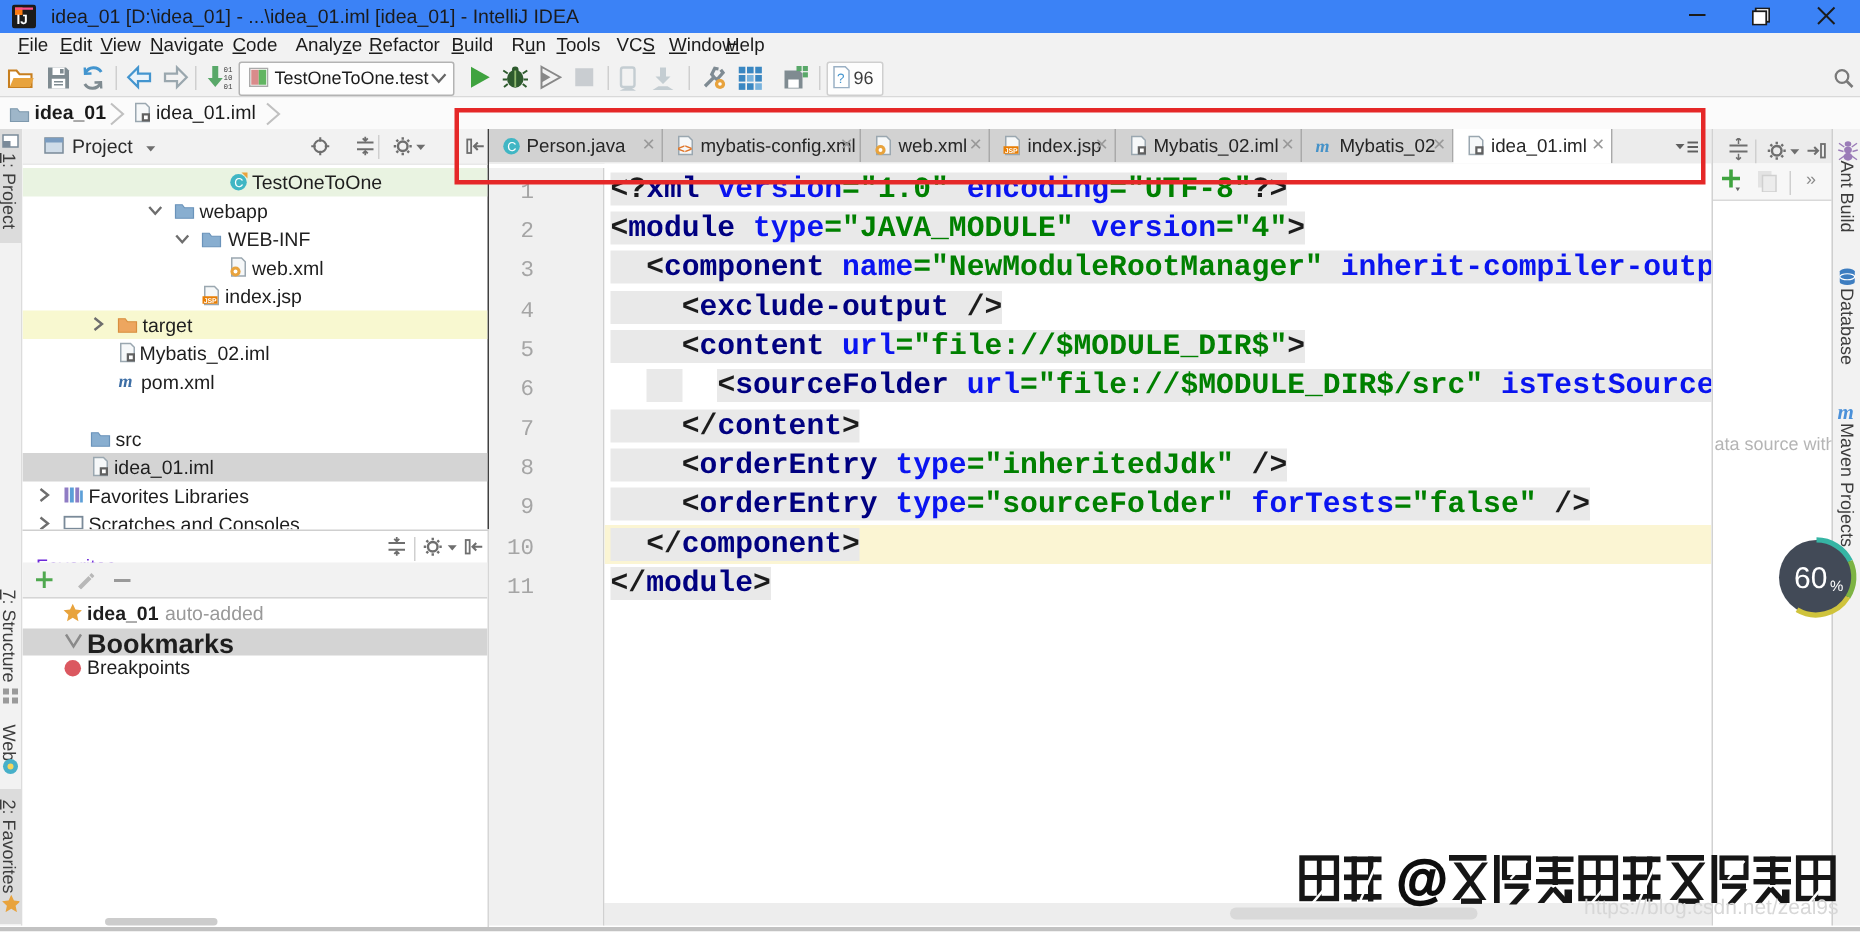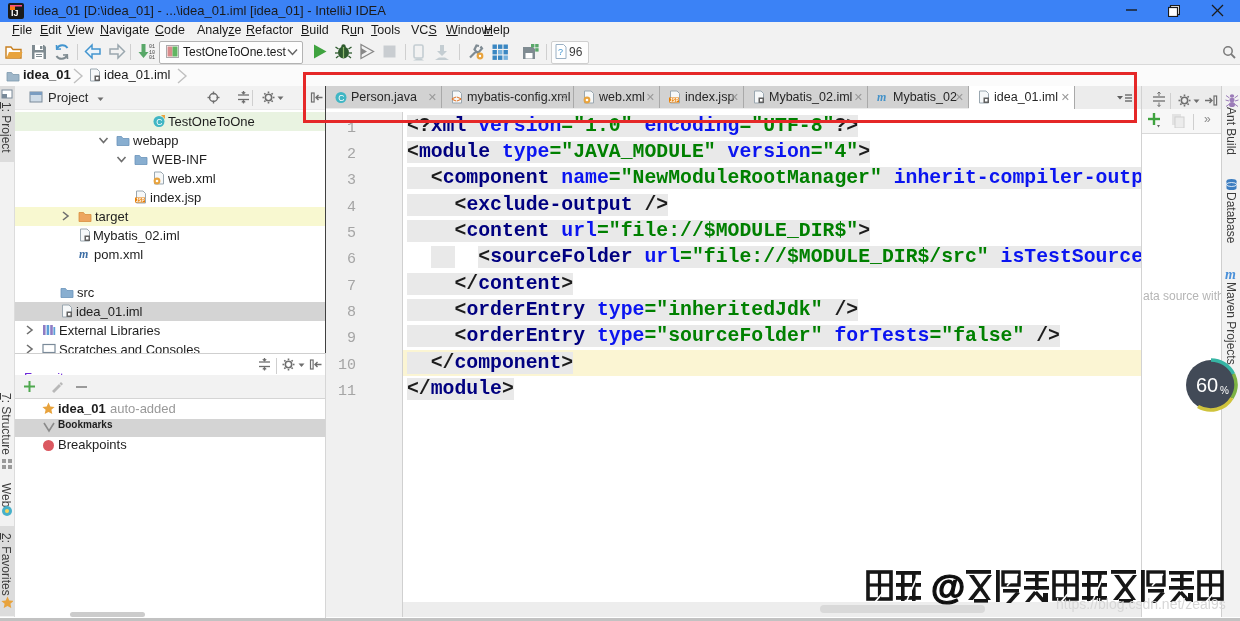--- a/index.html
+++ b/index.html
@@ -361,21 +361,21 @@
     <div class="trow" style="top:235px;">
       <svg class="abs" style="left:8px;top:3px" width="13" height="13" viewBox="0 0 13 13">
         <path d="M4 2 L9 6 L4 10" fill="none" stroke="#6e6e6e" stroke-width="1.6"></path>
       </svg>
       <svg class="abs" style="left:27px;top:2px" width="14" height="15" viewBox="0 0 14 15">
         <rect x="1" y="2" width="2.6" height="10" fill="#8f7cc4"></rect>
         <rect x="4.6" y="2" width="2.6" height="10" fill="#5c9fd8"></rect>
         <rect x="8.2" y="2" width="2.6" height="10" fill="#8f7cc4"></rect>
         <rect x="11.4" y="4" width="1.8" height="8" fill="#5c9fd8"></rect>
       </svg>
-      <span class="lbl" style="left:44px;">External Libraries</span>
+      <span class="lbl" style="left:44px;">Favorites Libraries</span>
     </div>
     <div class="trow" style="top:254px;">
       <svg class="abs" style="left:8px;top:3px" width="13" height="13" viewBox="0 0 13 13">
         <path d="M4 2 L9 6 L4 10" fill="none" stroke="#6e6e6e" stroke-width="1.6"></path>
       </svg>
       <svg class="abs" style="left:27px;top:2px" width="14" height="15" viewBox="0 0 14 15">
         <rect x="1" y="2.5" width="12" height="8" fill="#fff" stroke="#7a8a99" stroke-width="1.2"></rect>
         <rect x="4" y="11.5" width="6" height="1.5" fill="#7a8a99"></rect>
       </svg>
       <span class="lbl" style="left:44px;">Scratches and Consoles</span>
@@ -423,21 +423,21 @@
     </svg>
     <svg class="abs" style="left:27px;top:48px" width="13" height="13" viewBox="0 0 13 13">
       <path d="M6.5 0.5 L8.3 4.4 L12.6 4.9 L9.4 7.8 L10.3 12.1 L6.5 9.9 L2.7 12.1 L3.6 7.8 L0.4 4.9 L4.7 4.4 Z" fill="#e8a33d"></path>
     </svg>
     <span style="position:absolute;left:43px;top:47px;font-size:13px;color:#1e1e1e;font-weight:bold">idea_01</span>
     <span style="position:absolute;left:95px;top:47px;font-size:13px;color:#999">auto-added</span>
     <div style="position:absolute;left:0;top:65px;width:310px;height:18px;background:#d4d4d4"></div>
     <svg class="abs" style="left:28px;top:67px" width="12" height="12" viewBox="0 0 12 12">
       <path d="M1 2 L6 10 L11 2" fill="none" stroke="#8a8a8a" stroke-width="1.6"></path>
     </svg>
-    <span style="position:absolute;left:43px;top:65px;font-size:10px;color:#1e1e1e;font-weight:bold">Bookmarks</span>
+    <span style="position:absolute;left:43px;top:65px;font-size:18px;color:#1e1e1e;font-weight:bold">Bookmarks</span>
     <svg class="abs" style="left:27px;top:85px" width="13" height="13" viewBox="0 0 13 13">
       <circle cx="6.5" cy="6.5" r="5.5" fill="#db5860"></circle>
     </svg>
     <span style="position:absolute;left:43px;top:83px;font-size:13px;color:#1e1e1e">Breakpoints</span>
     <div style="position:absolute;left:55px;top:258px;width:75px;height:5px;background:#ccc;border-radius:3px"></div>
   </div>
 <div id="tabbar">
     <div class="tab" style="left:0px;width:115px;">
       <svg class="abs" style="left:8px;top:4px" width="14" height="15" viewBox="0 0 14 15">
         <circle cx="7" cy="7.5" r="5.5" fill="#40b6c4"></circle>

